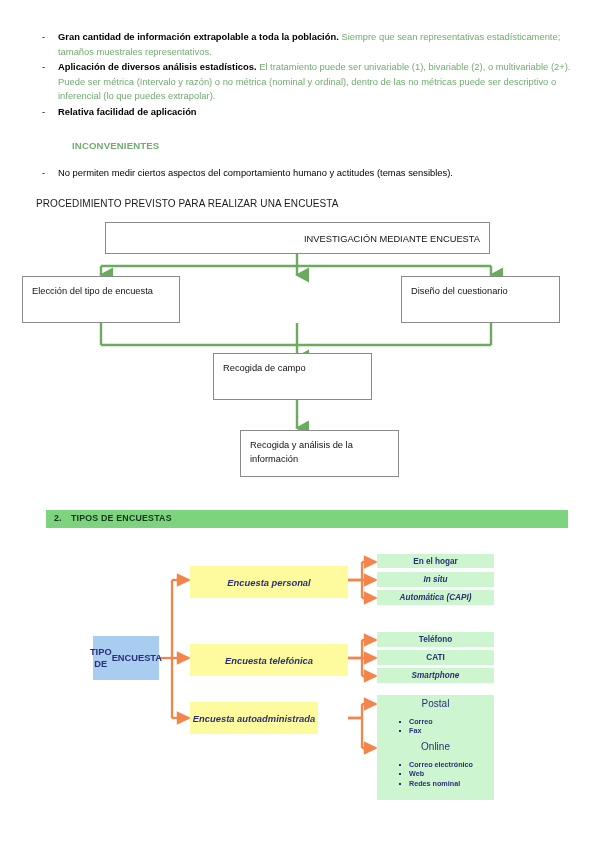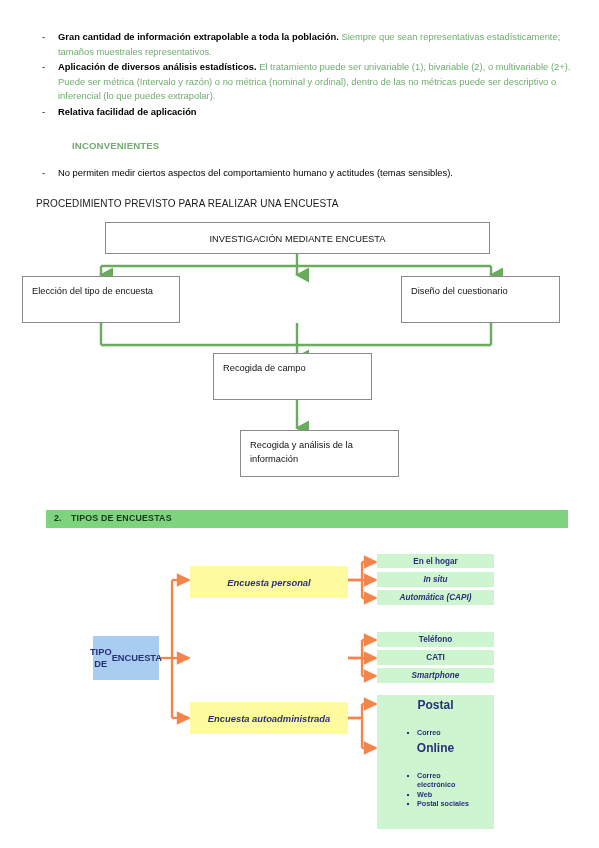--- a/index.html
+++ b/index.html
@@ -19,40 +19,40 @@
   .green{color:#70ad70;}
 
   .inconv{position:absolute;left:36px;top:140px;font-size:9.6px;font-weight:bold;color:#70ad70;letter-spacing:.15px;padding-left:36px;}
   .proc{position:absolute;left:36px;top:198px;font-size:10px;color:#1a1a1a;letter-spacing:.1px;}
 
   
   .fc{position:absolute;left:0;top:0;width:599px;height:500px;}
   .fbox{position:absolute;border:1px solid #8a8a8a;background:#fff;box-sizing:border-box;
         font-size:9.3px;line-height:14px;color:#111;}
   .fbox .lbl{padding:7px 9px;display:block;}
-  .fbox.center .lbl{text-align:center;padding-top:9px;}
+  .fbox.center .lbl{text-align:right;padding-top:9px;}
   .fc svg{position:absolute;left:0;top:0;}
 
   
   .banner{position:absolute;left:46px;top:510px;width:522px;height:18px;background:#7ed37e;}
   .banner .num{position:absolute;left:8px;top:3px;font-size:8.8px;font-weight:bold;color:#15371a;}
   .banner .btxt{position:absolute;left:25px;top:3px;font-size:8.8px;font-weight:bold;color:#15371a;letter-spacing:.2px;}
 
   
   .tree{position:absolute;left:0;top:540px;width:599px;height:290px;}
   .tree svg{position:absolute;left:0;top:0;}
   .tnode{position:absolute;box-sizing:border-box;display:flex;align-items:center;justify-content:center;
          font-weight:bold;color:#2b2f7a;text-align:center;}
   .root{background:#a9cdf0;font-size:9.3px;line-height:12.5px;}
   .mid{background:#fdfb9e;font-size:9.4px;font-style:italic;}
   .leaf{background:#cdf5cf;font-size:8.2px;}
   .leaf.it{font-style:italic;}
   .grp{background:#cdf5cf;display:block;padding:3px 0 4px 0;}
-  .grp .ghead{font-size:12px;font-weight:bold;color:#2b2f7a;text-align:center;margin-bottom:1px;}
-  .grp ul{list-style:none;margin:16px;padding:0 0 0 12px;}
+  .grp .ghead{font-size:10px;font-weight:normal;color:#2b2f7a;text-align:center;margin-bottom:1px;}
+  .grp ul{list-style:none;margin:8px;padding:0 0 0 12px;}
   .grp li{font-size:7.2px;font-weight:bold;color:#2b2f7a;line-height:9.4px;position:relative;padding-left:12px;text-align:left;}
   .grp li:before{content:"";position:absolute;left:2px;top:4px;width:2px;height:2px;background:#2b2f7a;}
 </style>
 </head>
 <body>
 
 <div class="page">
 
   <div class="bullets">
 
@@ -185,46 +185,49 @@
     <div class="tnode leaf" style="left:377px;top:14px;width:117px;height:14px;">
       <span>En el hogar</span>
     </div>
     <div class="tnode leaf it" style="left:377px;top:32px;width:117px;height:15px;">
       <span>In situ</span>
     </div>
     <div class="tnode leaf it" style="left:377px;top:50px;width:117px;height:15px;">
       <span>Automática (CAPI)</span>
     </div>
 
+    <div class="tnode mid" style="left:190px;top:104px;width:158px;height:32px;">
+      <span>Encuesta telefónica</span>
+    </div>
     <div class="tnode leaf" style="left:377px;top:92px;width:117px;height:15px;">
       <span>Teléfono</span>
     </div>
     <div class="tnode leaf" style="left:377px;top:110px;width:117px;height:15px;">
       <span>CATI</span>
     </div>
     <div class="tnode leaf it" style="left:377px;top:128px;width:117px;height:15px;">
       <span>Smartphone</span>
     </div>
 
-    <div class="tnode mid" style="left:190px;top:162px;width:158px;height:32px;text-align:right;">
+    <div class="tnode mid" style="left:190px;top:162px;width:128px;height:32px;text-align:right;">
       <span>Encuesta autoadministrada</span>
     </div>
 
     <div class="grp" style="position:absolute;left:377px;top:155px;width:117px;">
       <div class="ghead">Postal</div>
       <ul>
         <li>Correo</li>
         <li>Fax</li>
       </ul>
     </div>
 
     <div class="grp" style="position:absolute;left:377px;top:198px;width:117px;">
       <div class="ghead">Online</div>
       <ul>
         <li>Correo electrónico</li>
         <li>Web</li>
-        <li>Postal sociales</li>
+        <li>Redes nominal</li>
       </ul>
     </div>
 
   </div>
 
 </div>
 
 </body></html>

